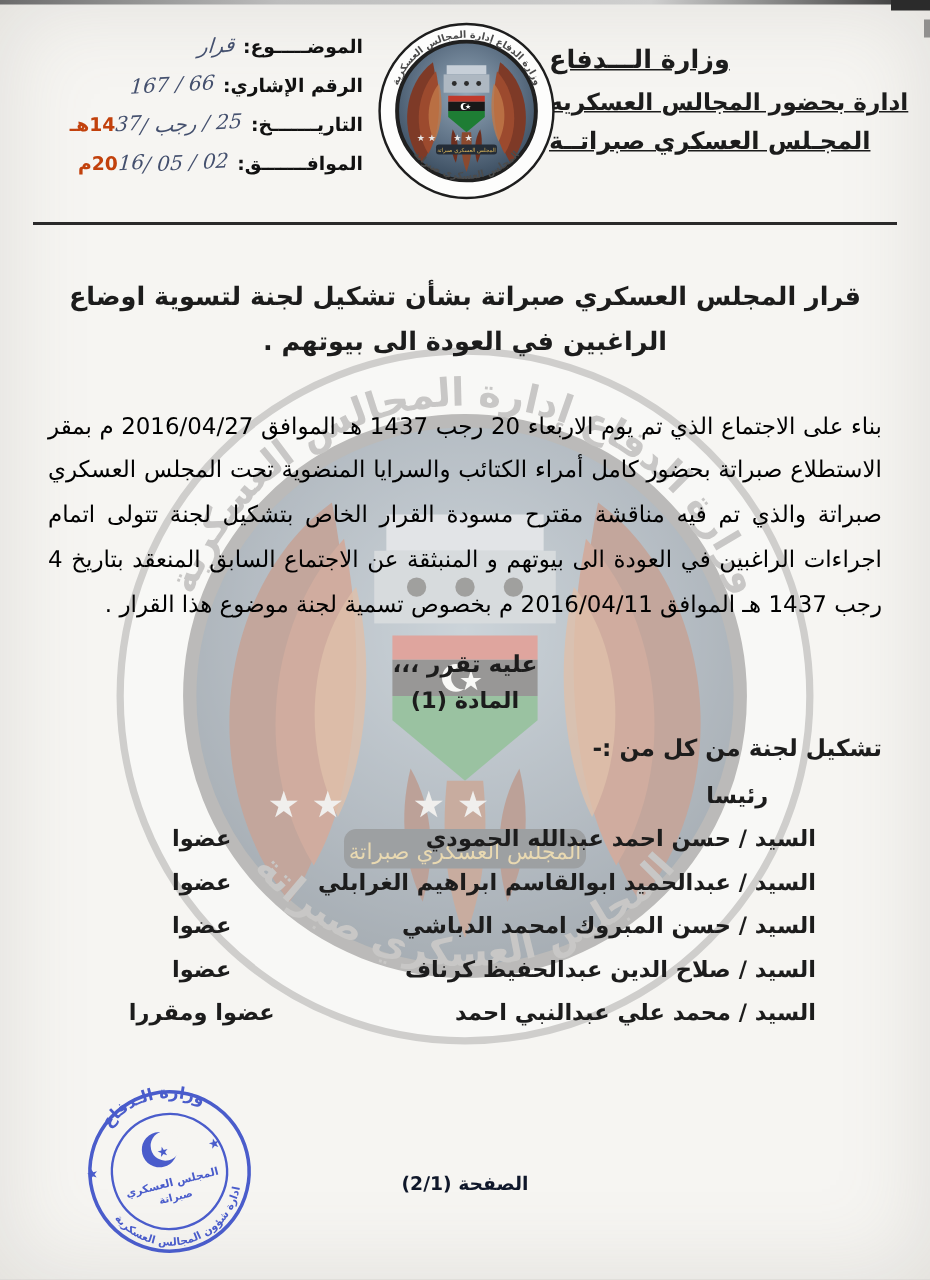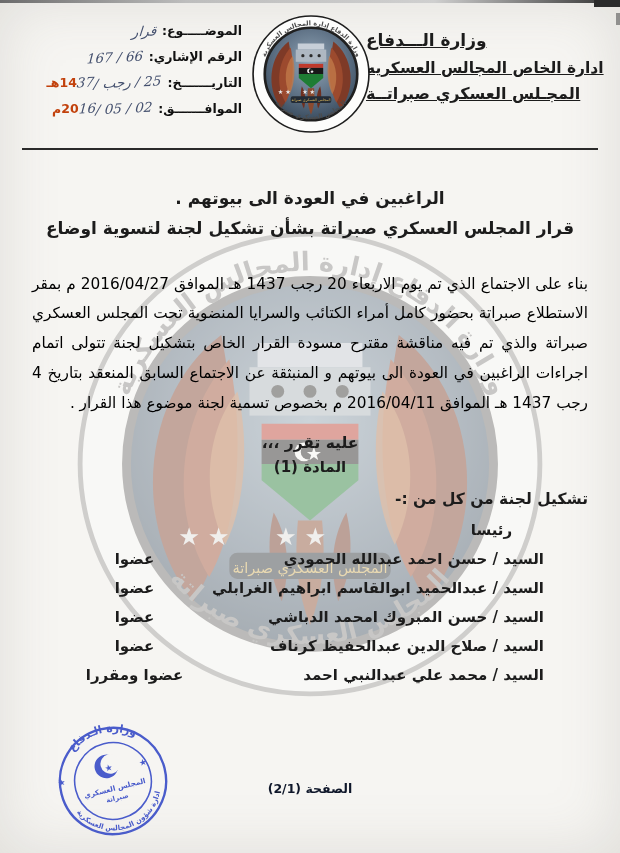--- a/index.html
+++ b/index.html
@@ -65,21 +65,21 @@
 
 <div class="page">
 
   <div class="top-edge"></div>
   <div class="tr-mark"></div>
   <div class="tr-nub"></div>
 
   <header>
     <div class="hdr-right">
       <div class="l1">وزارة الـــدفاع</div>
-      <div class="l2">ادارة الخاص المجالس العسكريه</div>
+      <div class="l2">ادارة بحضور المجالس العسكريه</div>
       <div class="l3">المجـلس العسكري صبراتــة</div>
     </div>
 
     <div class="hdr-emblem">
       <svg viewBox="0 0 120 120" width="122" height="122">
         <defs>
           <radialGradient id="photo1" cx="50%" cy="38%" r="70%">
             <stop offset="0%" stop-color="#93a7b8"></stop>
             <stop offset="55%" stop-color="#5d7084"></stop>
             <stop offset="100%" stop-color="#2f4153"></stop>
@@ -192,22 +192,22 @@
         <textPath href="#arcTop2" startOffset="50%" text-anchor="middle">وزارة الدفاع إدارة المجالس العسكرية</textPath>
       </text>
       <text font-size="6.4" fill="#8a8a8a" font-weight="bold">
         <textPath href="#arcBot2" startOffset="50%" text-anchor="middle">المجلس العسكري صبراتة</textPath>
       </text>
     </svg>
   </div>
 
   <main>
     <div class="title">
+      <div>قرار المجلس العسكري صبراتة بشأن تشكيل لجنة لتسوية اوضاع</div>
       <div>الراغبين في العودة الى بيوتهم .</div>
-      <div>قرار المجلس العسكري صبراتة بشأن تشكيل لجنة لتسوية اوضاع</div>
     </div>
 
     <p class="body-par">بناء على الاجتماع الذي تم يوم الاربعاء 20 رجب 1437 هـ الموافق 2016/04/27 م بمقر الاستطلاع صبراتة بحضور كامل أمراء الكتائب والسرايا المنضوية تحت المجلس العسكري صبراتة والذي تم فيه مناقشة مقترح مسودة القرار الخاص بتشكيل لجنة تتولى اتمام اجراءات الراغبين في العودة الى بيوتهم و المنبثقة عن الاجتماع السابق المنعقد بتاريخ 4 رجب 1437 هـ الموافق 2016/04/11 م بخصوص تسمية لجنة موضوع هذا القرار .</p>
 
     <div class="decree">عليه تقرر ،،،</div>
     <div class="article">المادة (1)</div>
     <div class="form-line">تشكيل لجنة من كل من :-</div>
 
     <div class="members">
       <div class="member">

